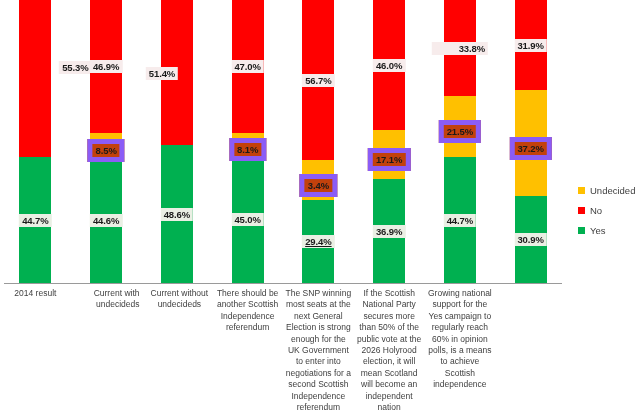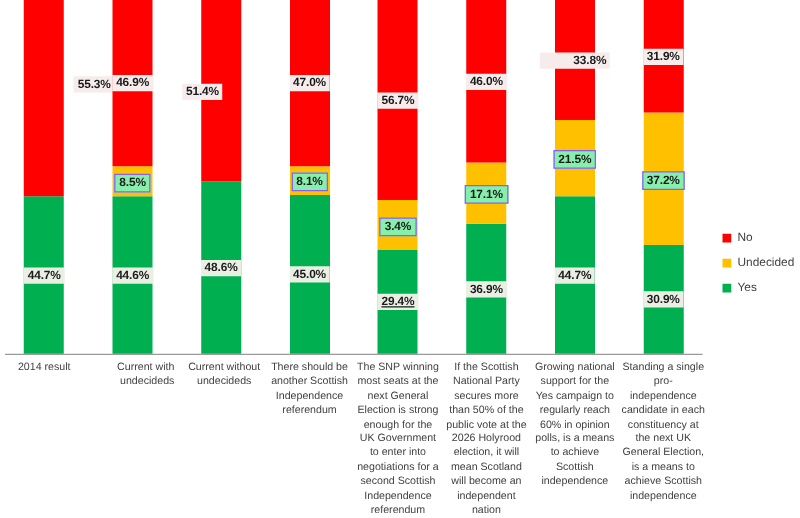--- a/index.html
+++ b/index.html
@@ -54,21 +54,21 @@
     transform:translateX(-50%);
     white-space:nowrap;
     font-size:9.5px;
     font-weight:bold;
     color:#1a1a1a;
     padding:1px 3px 1px 3px;
     line-height:11px;
     letter-spacing:-0.1px;
   }
   .dl-yes{background:#eaefe4;}
-  .dl-und{background:#86efac;border:1px solid #8b5cf6;}
+  .dl-und{background:#c2410c;border:5px solid #8b5cf6;}
   .dl-no{background:#f7ecec;}
 
   
   #cat-labels{
     position:absolute;
     left:0px; top:288px;
     width:566px; height:124px;
   }
   .cat{
     position:absolute;
@@ -186,31 +186,30 @@
     </div>
 
   <div id="cat-labels">
       <div class="cat" style="left: 2px; width: 66.75px;">2014 result</div>
       <div class="cat" style="left: 72.75px; width: 66.75px; text-align: right;">Current with undecideds</div>
       <div class="cat" style="left: 146px; width: 66.75px;">Current without undecideds</div>
       <div class="cat" style="left: 214.25px; width: 66.75px;">There should be another Scottish Independence referendum</div>
       <div class="cat" style="left: 285px; width: 66.75px;">The SNP winning most seats at the next General Election is strong enough for the UK Government to enter into negotiations for a second Scottish Independence referendum</div>
       <div class="cat" style="left: 355.75px; width: 66.75px;">If the Scottish National Party secures more than 50% of the public vote at the 2026 Holyrood election, it will mean Scotland will become an independent nation</div>
       <div class="cat" style="left: 426.5px; width: 66.75px;">Growing national support for the Yes campaign to regularly reach 60% in opinion polls, is a means to achieve Scottish independence</div>
-      <div class="cat" style="left: 497.25px; width: 66.75px;">Standing a single pro-independence candidate in each constituency at the next UK General Election, is a means to achieve Scottish independence</div>
     </div>
 
   <div id="legend">
+      <div class="legend-row">
+        <span class="legend-swatch" style="background: rgb(255, 192, 0);"></span>
+        <span class="legend-text">Undecided</span>
+      </div>
       <div class="legend-row">
         <span class="legend-swatch" style="background: rgb(255, 0, 0);"></span>
         <span class="legend-text">No</span>
       </div>
       <div class="legend-row">
-        <span class="legend-swatch" style="background: rgb(255, 192, 0);"></span>
-        <span class="legend-text">Undecided</span>
-      </div>
-      <div class="legend-row">
         <span class="legend-swatch" style="background: rgb(0, 176, 80);"></span>
         <span class="legend-text">Yes</span>
       </div>
     </div>
 
 </div>
 
 </body></html>

